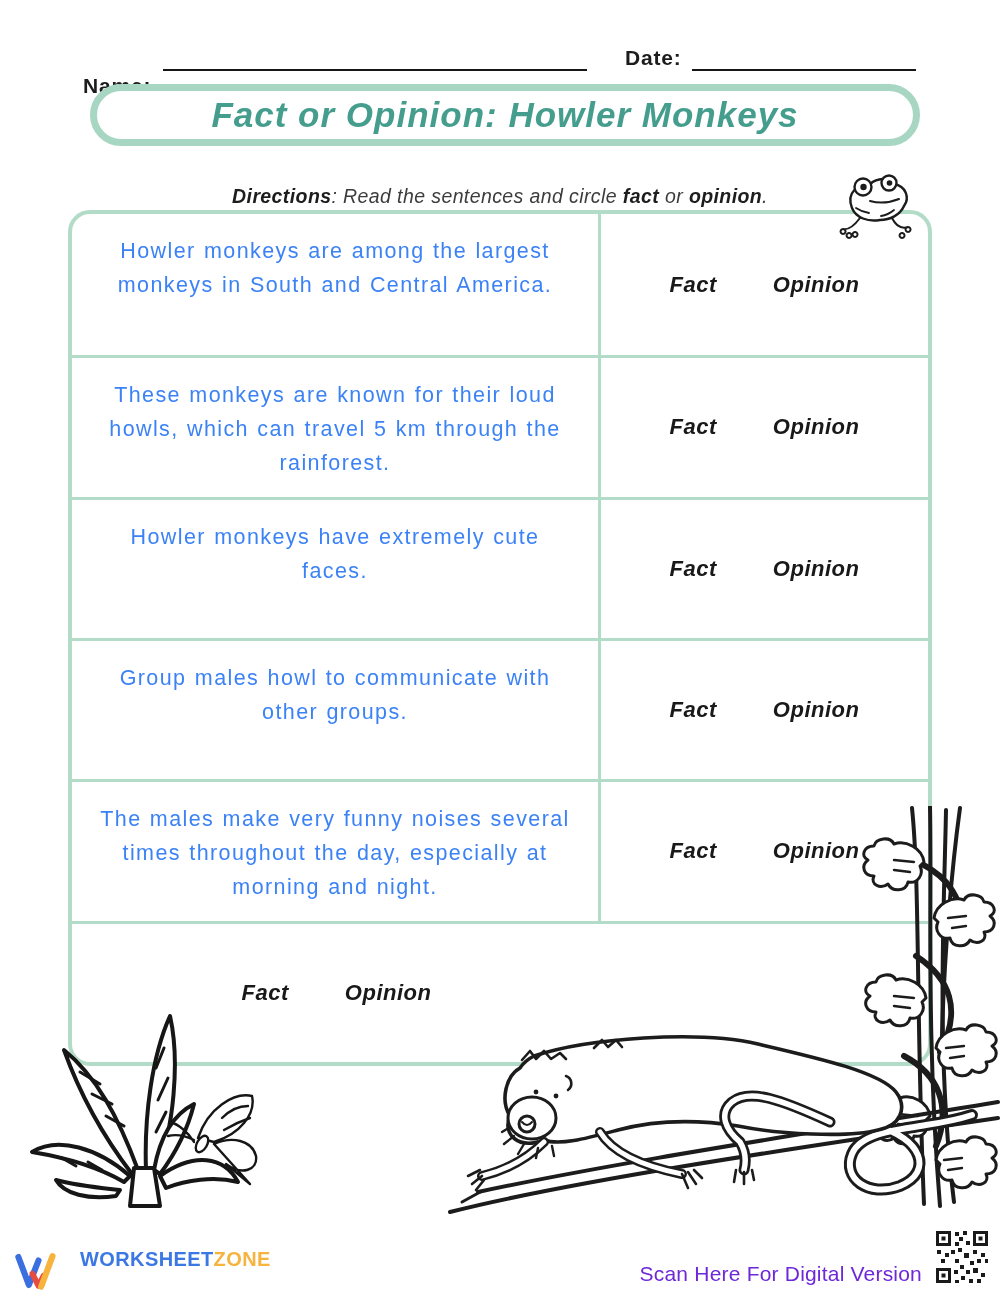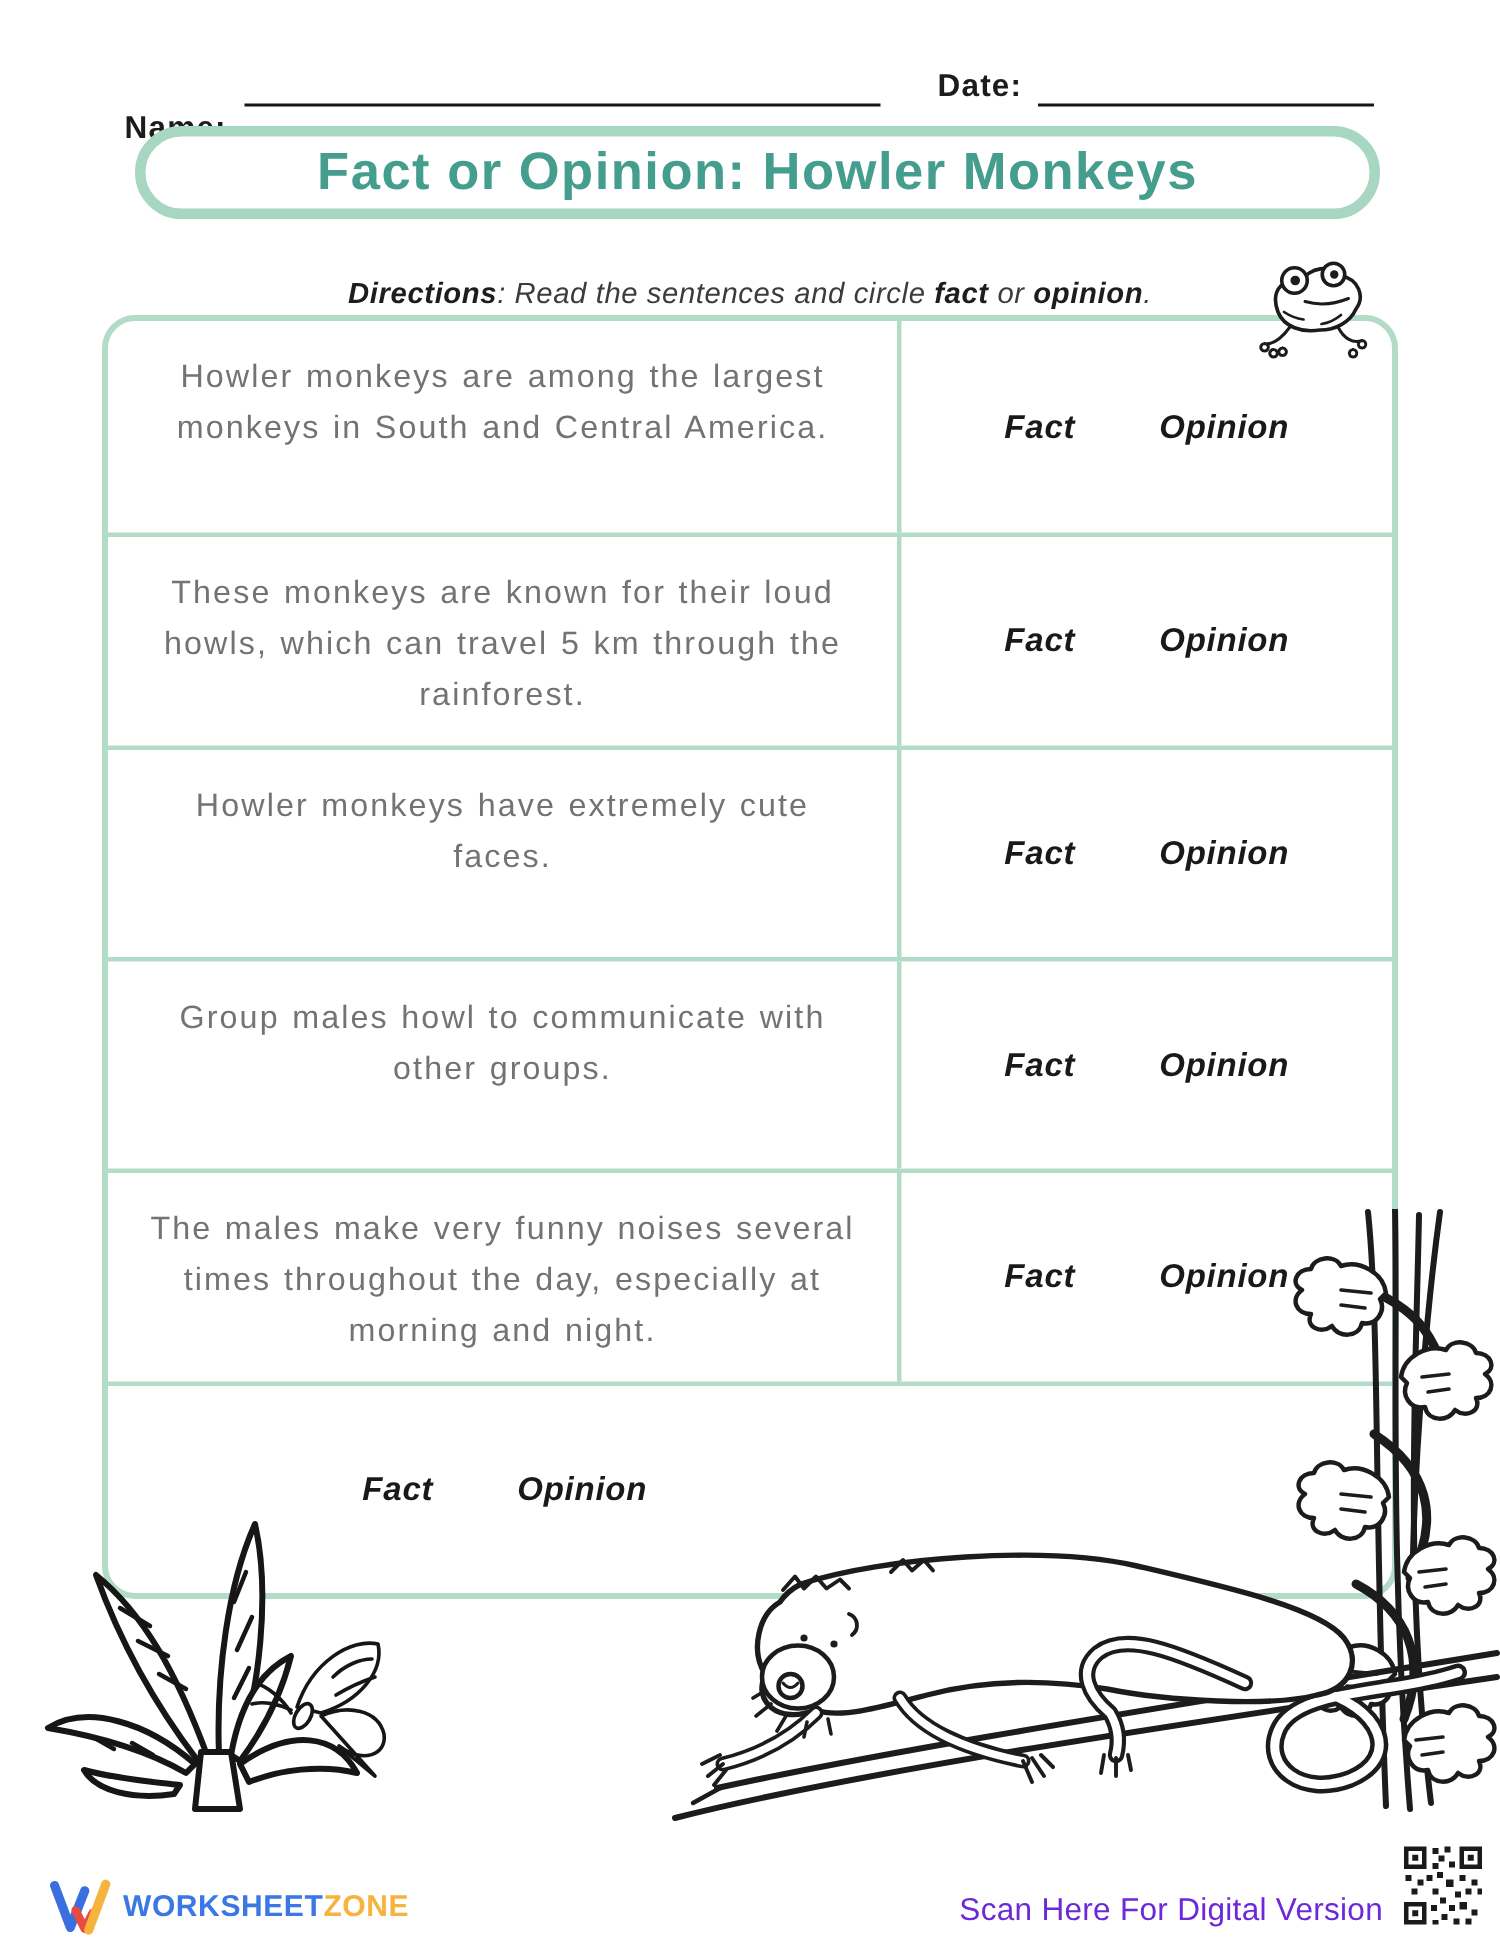--- a/index.html
+++ b/index.html
@@ -11,21 +11,21 @@
   .hdr-label{position:absolute;font-size:21px;font-weight:bold;color:#1c1c1c;letter-spacing:0.8px;}
   .name-label{left:83px;top:46px;margin-top:28px;}
   .date-label{left:625px;top:46px;}
   .write-line{position:absolute;border-bottom:2.5px solid #161616;height:0;}
   .name-line{left:163px;top:69px;width:424px;}
   .date-line{left:692px;top:69px;width:224px;}
   
   .title-box{
     position:absolute;left:90px;top:84px;width:816px;height:48px;
     border:7px solid #a7d6c3;border-radius:34px;background:#ffffff;
-    display:flex;align-items:center;justify-content:center;
+    display:flex;align-items:center;justify-content:center;font-style:italic;
   }
   .title-text{
     font-size:35px;font-weight:bold;color:#459e8d;letter-spacing:1px;white-space:nowrap;
   }
   
   .directions{
     position:absolute;left:0;top:158px;width:1000px;text-align:center;
     font-style:italic;font-size:19.5px;color:#3c3c3c;letter-spacing:0.4px;margin-top:27px;
   }
   .directions b{color:#1d1d1d;}
@@ -34,31 +34,31 @@
     position:absolute;left:68px;top:210px;width:856px;height:848px;
     border:4px solid #b2dcc8;border-radius:22px;background:#ffffff;
     display:grid;grid-template-rows:repeat(6,1fr);
   }
   .fo-row{display:grid;grid-template-columns:529px 1fr;}
   .fo-row + .fo-row{border-top:3px solid #b2dcc8;}
   .cell-sentence{
     border-right:3px solid #b2dcc8;
     display:flex;justify-content:center;align-items:flex-start;
     padding:20px 28px 0 28px;text-align:center;
-    font-size:21.5px;line-height:34px;color:#737373;
+    font-size:21.5px;line-height:34px;color:#3b82f6;
     letter-spacing:1.4px;word-spacing:1px;
   }
   .cell-choices{
     display:flex;align-items:center;justify-content:center;gap:56px;
   }
   .choice{
     font-size:22px;font-weight:bold;font-style:italic;color:#191919;letter-spacing:0.5px;
   }
   
-  .logo{position:absolute;left:32px;top:1248px;display:flex;align-items:center;gap:8px;}
+  .logo{position:absolute;left:14px;top:1248px;display:flex;align-items:flex-start;gap:24px;}
   .logo-text{font-size:20px;font-weight:bold;letter-spacing:0.4px;white-space:nowrap;}
   .logo-worksheet{color:#3b78e3;}
   .logo-zone{color:#f6b33d;}
   .scan-text{position:absolute;right:78px;top:1262px;font-size:21px;color:#6d28d9;letter-spacing:0.2px;}
   .qr{position:absolute;left:933px;top:1228px;width:58px;height:58px;}
   
   .illus{position:absolute;pointer-events:none;}
   .illus svg{display:block;}
   .frog{left:836px;top:174px;z-index:5;}
   .vine{left:860px;top:806px;z-index:3;}

